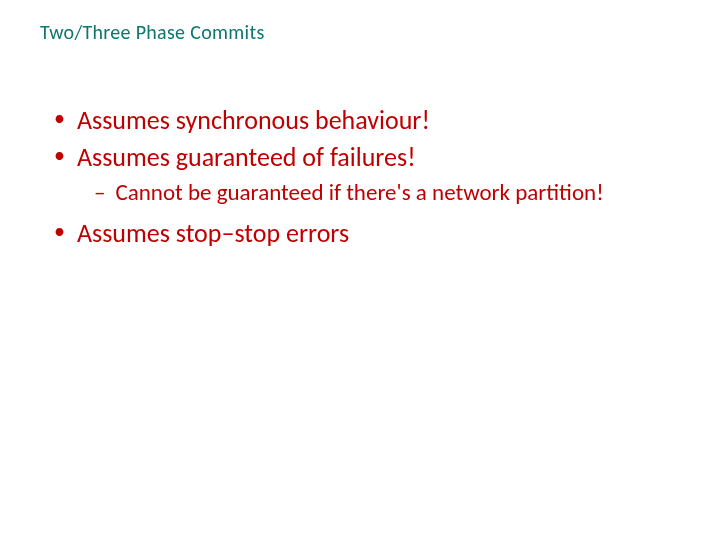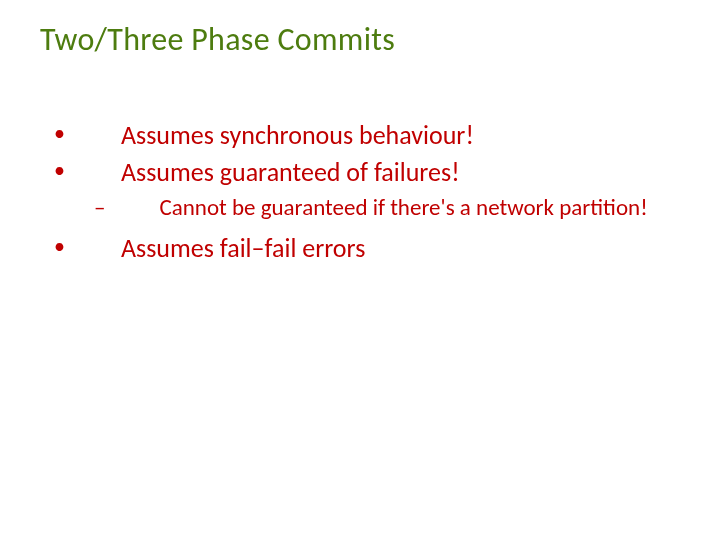--- a/index.html
+++ b/index.html
@@ -13,23 +13,23 @@
       background: #ffffff;
       font-family: Calibri, 'Segoe UI', Arial, sans-serif;
       color: #c00000;
       position: relative;
       overflow: hidden;
     }
     .slide {
       padding: 20px 40px 40px 40px;
     }
     .title {
-      font-size: 32px;
+      font-size: 20px;
       font-weight: 400;
-      color: #4d7c0f;
+      color: #0f766e;
       margin-bottom: 60px;
       letter-spacing: 0.3px;
     }
     .body {
       padding-left: 14px;
     }
     .bullet-l1 {
       font-size: 26px;
       color: #c00000;
       line-height: 1.25;
@@ -52,21 +52,20 @@
       margin-bottom: 10px;
       display: flex;
       align-items: flex-start;
     }
     .bullet-l2 .marker {
       display: inline-block;
       margin-right: 10px;
     }
     .bullet-text {
       flex: 1;
-      margin-left: 44px;
     }
   </style>
 </head>
 <body>
 
 <div class="slide">
   <h1 class="title">Two/Three Phase Commits</h1>
   <div class="body">
 
     <div class="bullet-l1">
@@ -79,17 +78,17 @@
       <span class="bullet-text">Assumes guaranteed of failures!</span>
     </div>
 
     <div class="bullet-l2">
       <span class="marker">–</span>
       <span class="bullet-text">Cannot be guaranteed if there's a network partition!</span>
     </div>
 
     <div class="bullet-l1">
       <span class="marker">•</span>
-      <span class="bullet-text">Assumes fail–fail errors</span>
+      <span class="bullet-text">Assumes stop–stop errors</span>
     </div>
 
   </div>
 </div>
 
 </body></html>

